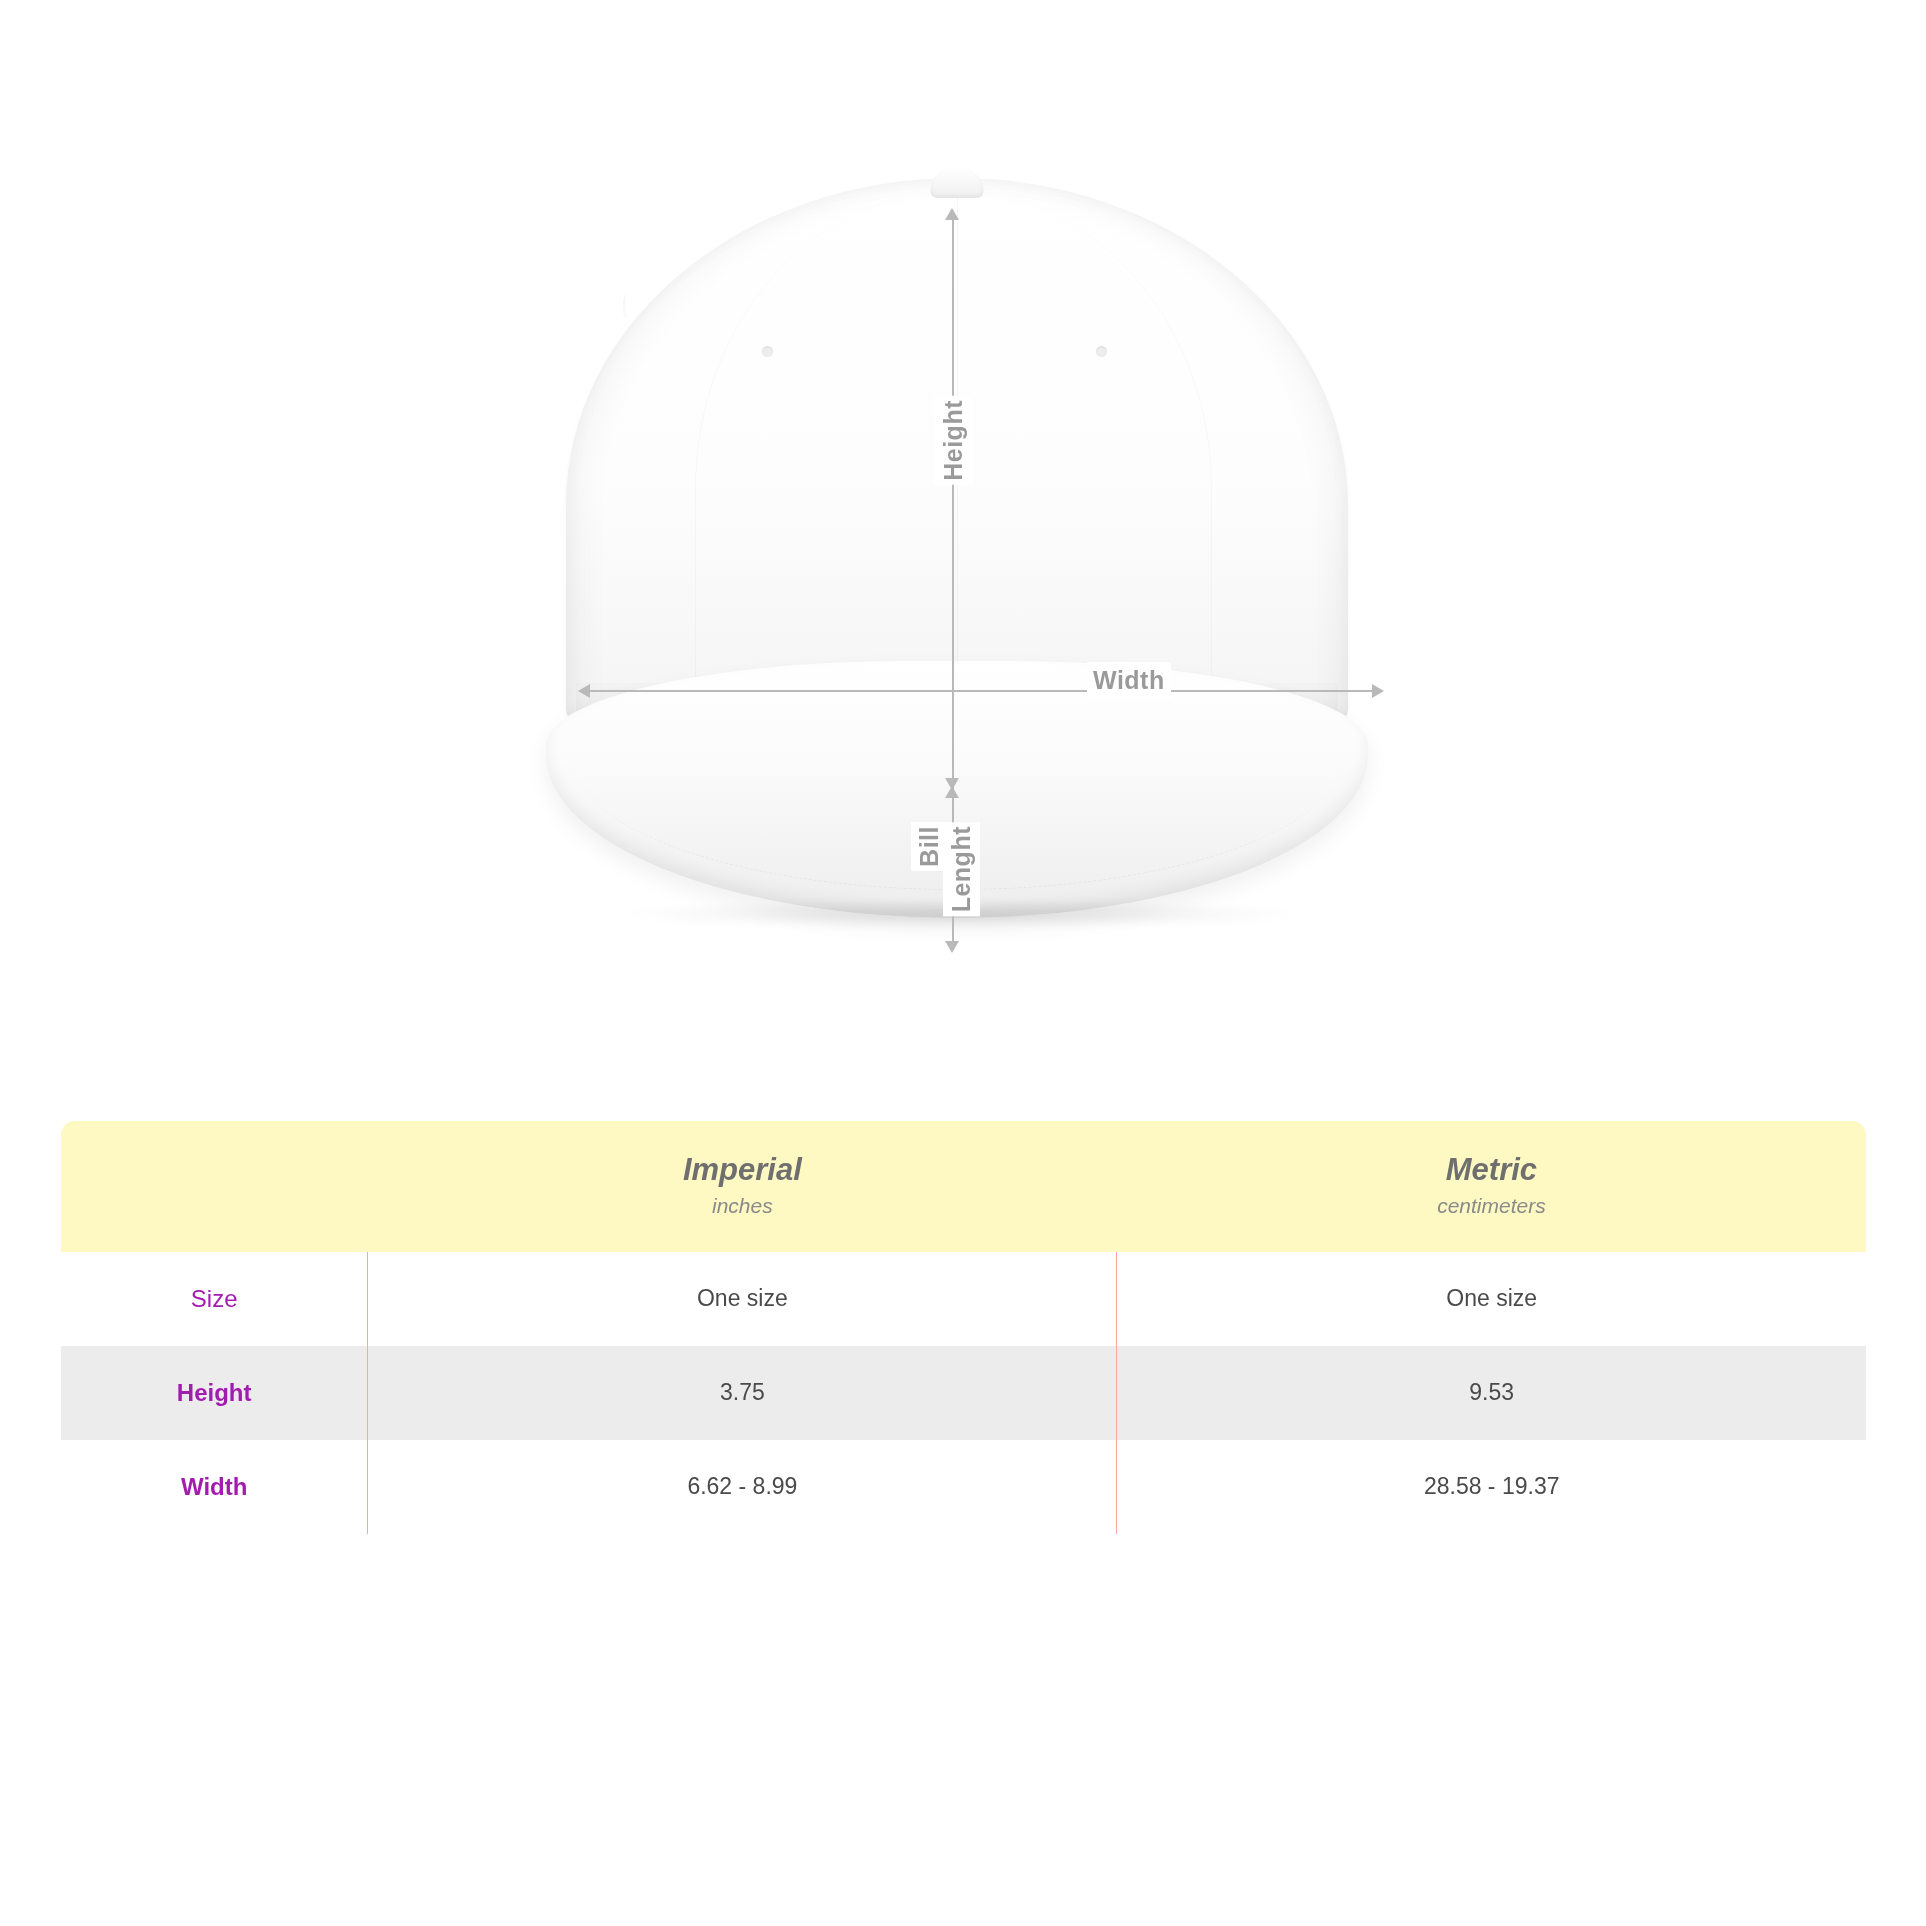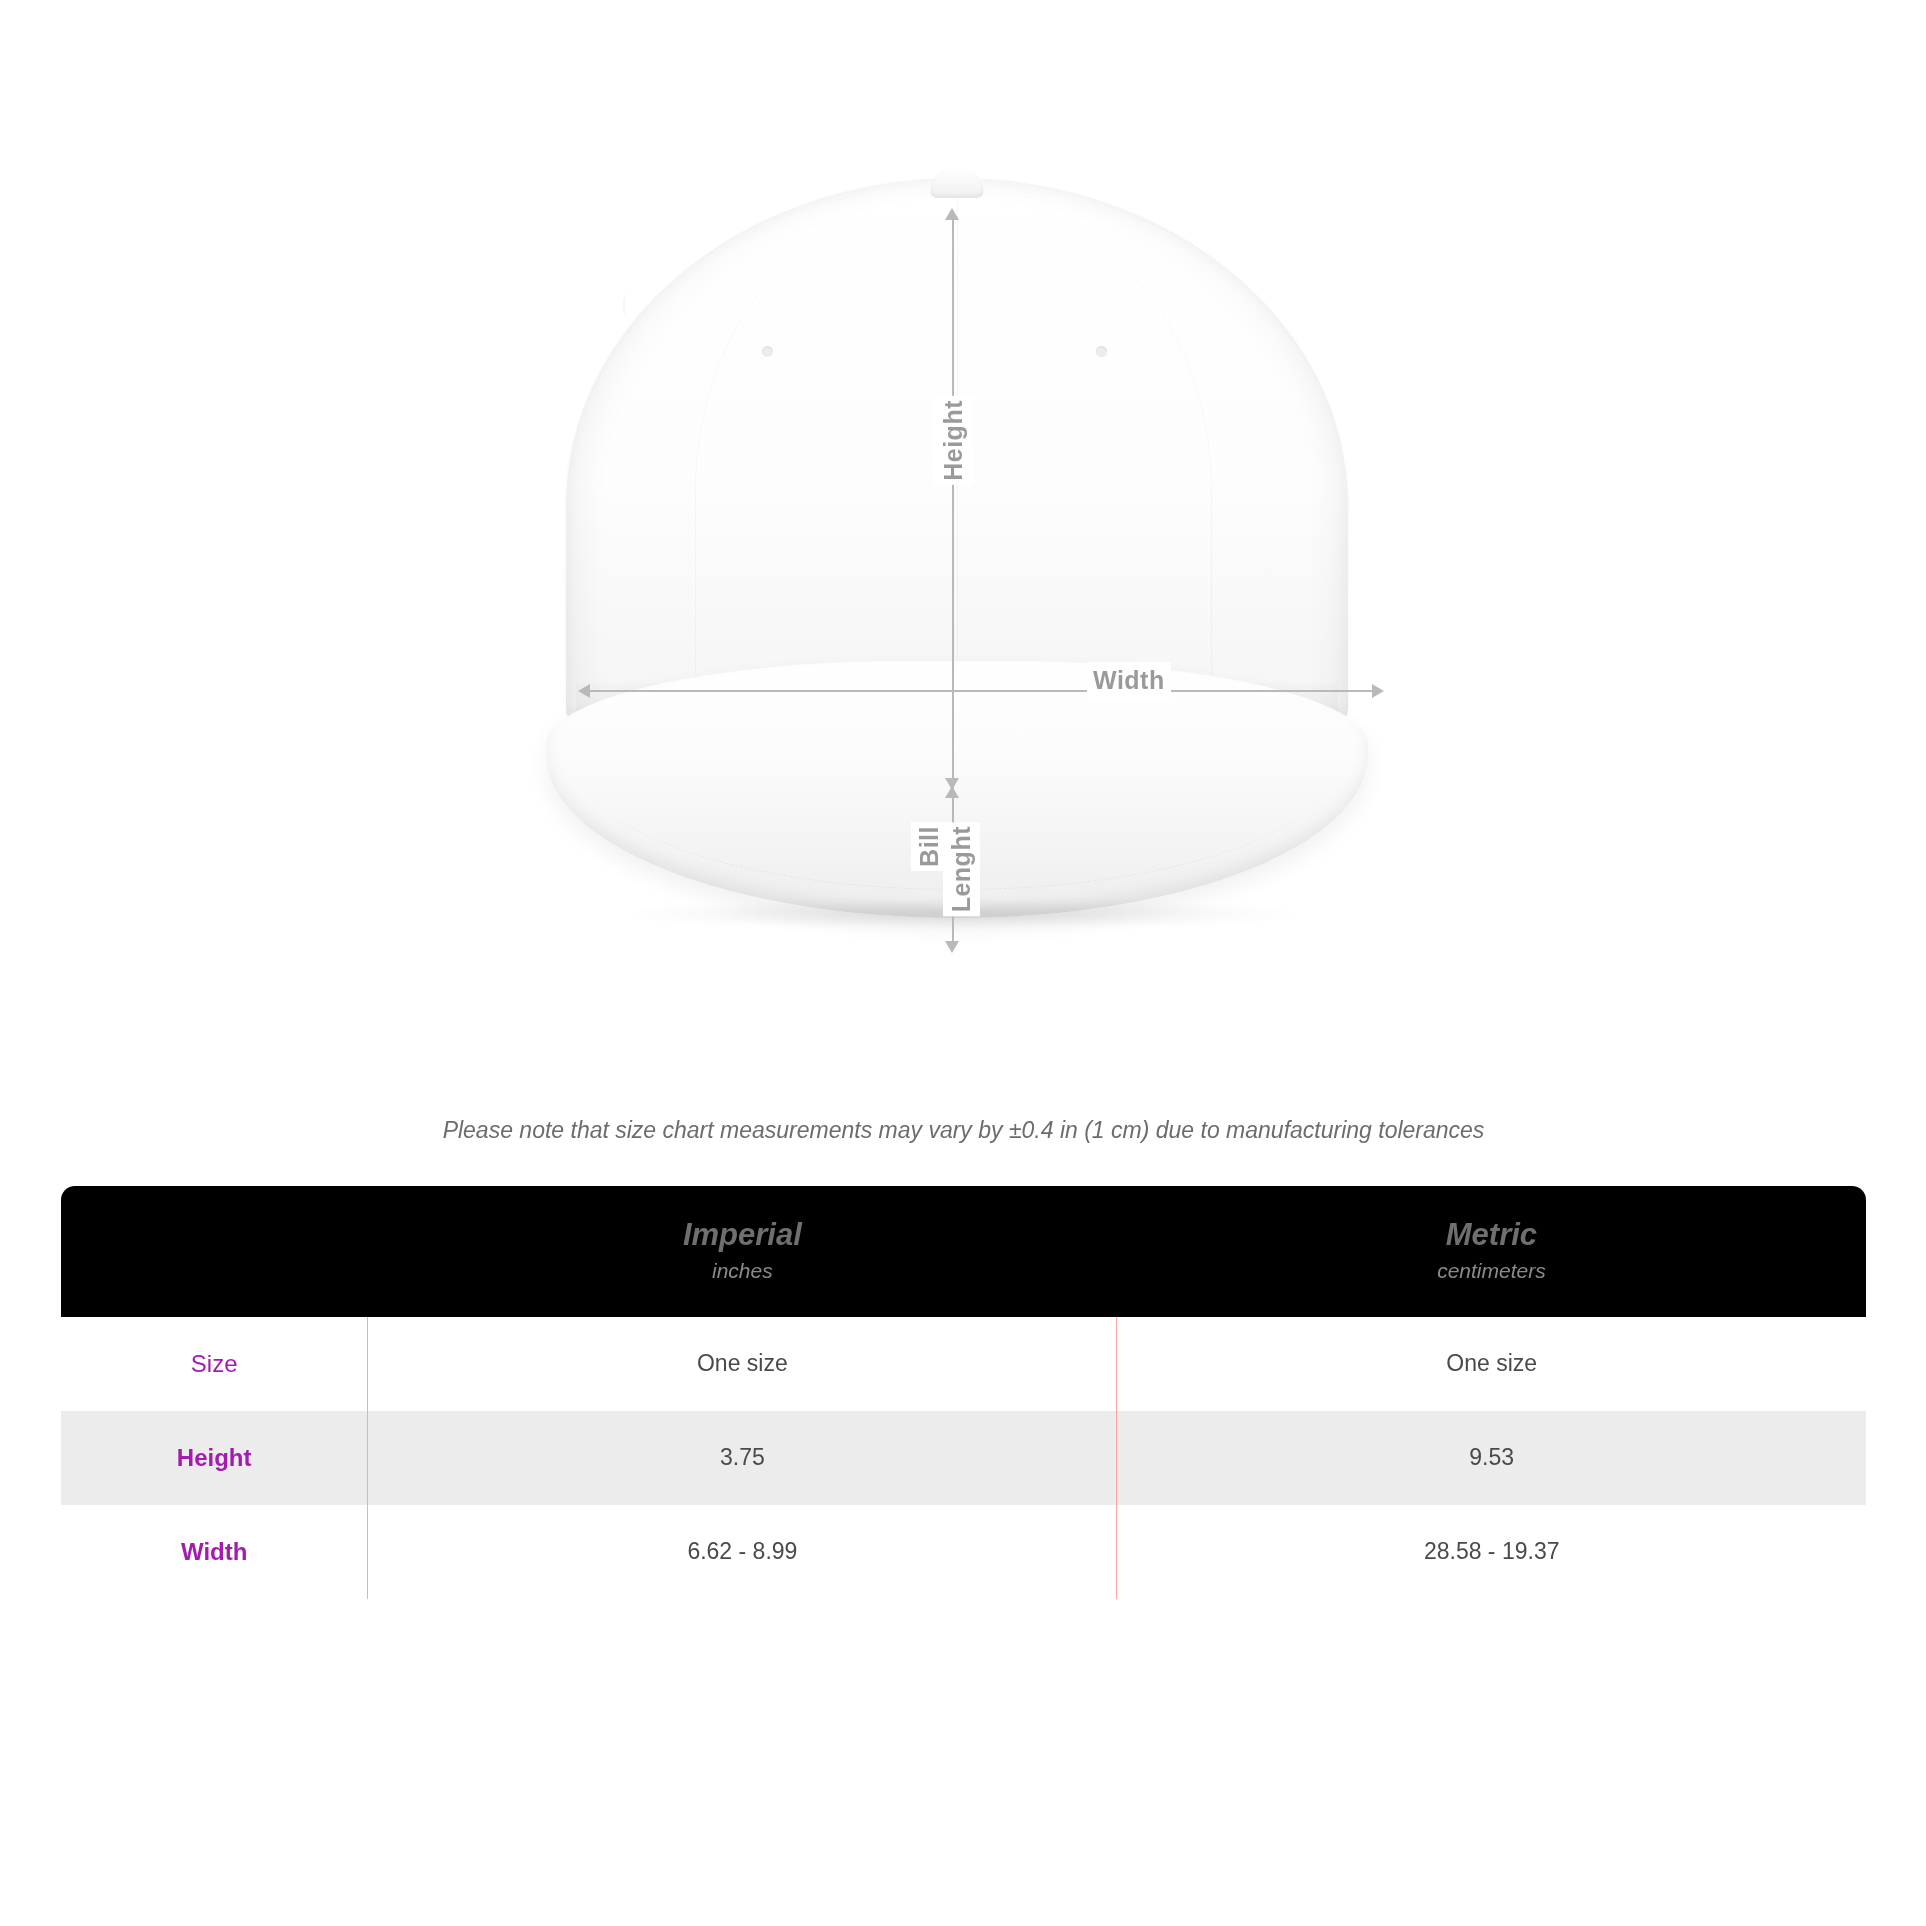--- a/index.html
+++ b/index.html
@@ -205,21 +205,21 @@
   table.size-table {
     width: 100%;
     border-collapse: collapse;
     table-layout: fixed;
   }
   table.size-table td, table.size-table th {
     text-align: center;
     vertical-align: middle;
   }
   .head-row td {
-    background: #000000;
+    background: #fef9c3;
     padding: 30px 0 34px 0;
   }
   .head-row td:first-child { border-radius: 14px 0 0 0; }
   .head-row td:last-child  { border-radius: 0 14px 0 0; }
   .unit-system {
     font-size: 31px;
     font-weight: bold;
     font-style: italic;
     color: #6f6f6f;
     line-height: 1.25;
@@ -277,21 +277,20 @@
   <div class="dim-label" style="left:1087px; top:662px;">Width</div>
 
   <div class="measure-line v-line" style="left:952px; top:792px; height:158px;"></div>
   <div class="arrow arrow-up" style="left:945px; top:786px;"></div>
   <div class="arrow arrow-down" style="left:945px; top:941px;"></div>
   <div class="dim-label vertical" style="left:911px; top:822px; line-height:1.0;">Bill</div>
   <div class="dim-label vertical" style="left:943px; top:822px; line-height:1.0;">Lenght</div>
 </div>
 
 <div class="title-block">
-  <p class="chart-note">Please note that size chart measurements may vary by ±0.4 in (1 cm) due to manufacturing tolerances</p>
 </div>
 
 <div class="table-wrap">
   <table class="size-table">
     <colgroup>
       <col style="width:17%">
       <col style="width:41.5%">
       <col style="width:41.5%">
     </colgroup>
     <tbody>

